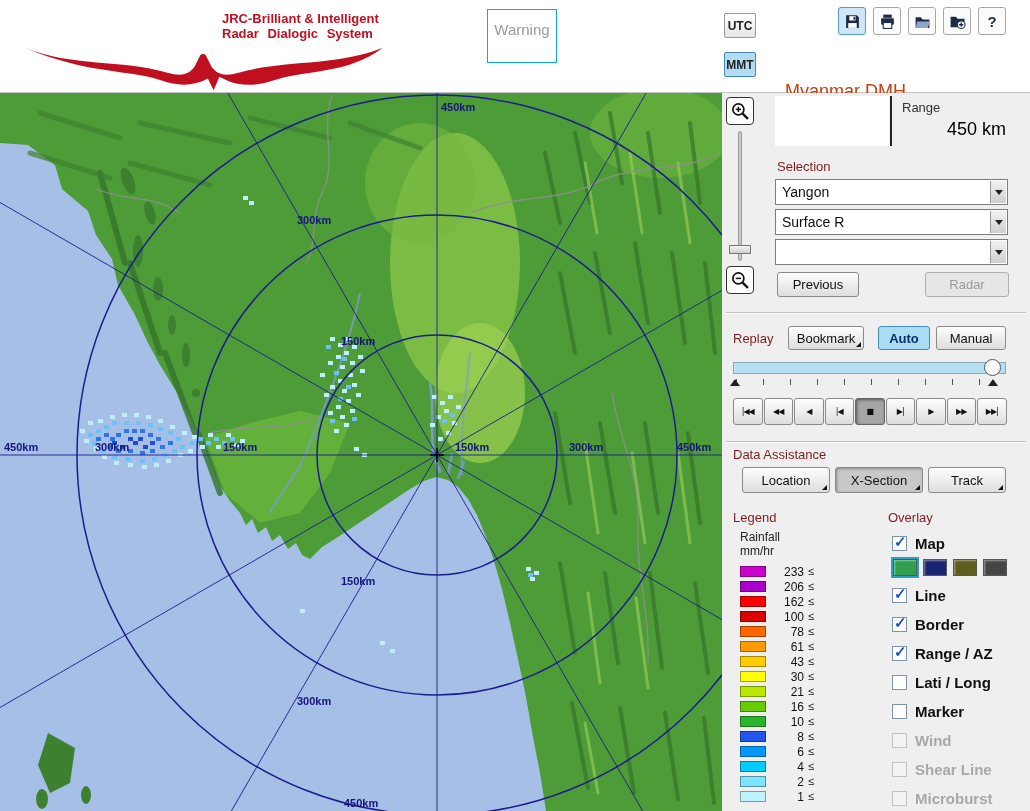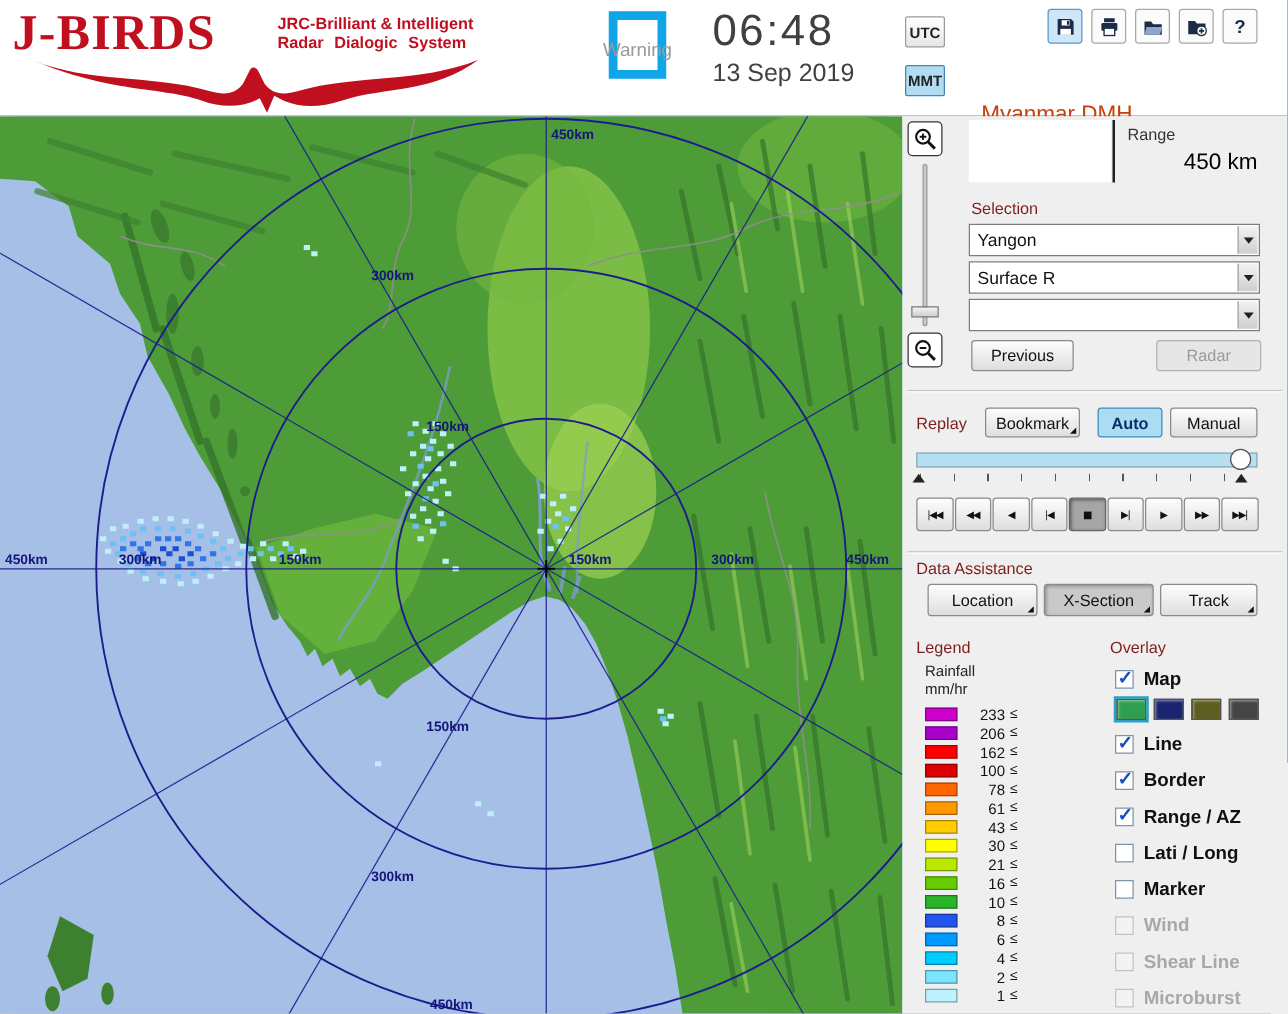--- a/index.html
+++ b/index.html
@@ -8,21 +8,21 @@
   .app { position:relative; width:1030px; height:811px; background:#efefef; overflow:hidden; }
 
   
   header { position:absolute; top:0; left:0; width:1030px; height:93px; background:#ffffff; border-bottom:1px solid #c4c4c4; }
   .logo { position:absolute; left:10px; top:2px; width:420px; height:90px; }
   .logo-title { font-family:"Liberation Serif", serif; font-weight:bold; font-size:40px; color:#c01020; letter-spacing:1px; }
   .logo-tag { position:absolute; left:212px; top:9px; display:flex; flex-direction:column; line-height:15px; }
   .logo-tag span { font-size:13px; font-weight:bold; color:#c01020; }
   .logo-tag span:last-child { word-spacing:5px; }
   .eagle { position:absolute; left:4px; top:42px; }
-  .warning-box { position:absolute; left:487px; top:9px; width:46px; height:54px; background:#fff; border:7px solid #0ea5e9; display:flex; align-items:flex-end; justify-content:center; padding-bottom:7px; }
+  .warning-box { position:absolute; left:487px; top:9px; width:70px; height:54px; background:#fff; border:1px solid #0ea5e9; display:flex; align-items:flex-end; justify-content:center; padding-bottom:24px; }
   .warning-box span { font-size:15px; color:#9a9a9a; }
   .clock { position:absolute; left:570px; top:5px; }
   .clock .time { font-size:35px; color:#404040; letter-spacing:2px; }
   .clock .date { font-size:20px; color:#404040; margin-top:3px; }
   .tz { position:absolute; left:724px; top:13px; display:flex; flex-direction:column; gap:14px; }
   .tz-btn { width:32px; height:25px; font-size:12px; font-weight:bold; color:#222;
             background:linear-gradient(#ffffff,#e6e6e6); border:1px solid #9a9a9a; border-radius:2px; cursor:pointer; }
   .tz-btn.selected { background:#b2dcf2; border:1px solid #3f88b8;text-align:center; }
   .toolbar { position:absolute; left:838px; top:7px; display:flex; gap:7px; }
   .tool-btn { width:28px; height:28px; background:#fbfbfb; border:1px solid #a8a8a8; border-radius:3px;
@@ -107,38 +107,33 @@
   .pal-swatch { width:24px; height:17px; border:1px solid #555; box-shadow:inset 1px 1px 2px rgba(255,255,255,.45); cursor:pointer; }
   .pal-swatch.selected { outline:2px solid #2aa0c8; }
 </style>
 </head>
 <body>
 
 <div class="app">
 
   <header>
     <div class="logo">
-      <span class="logo-title">J-BIRDS</span>
       <span class="logo-tag">
         <span>JRC-Brilliant &amp; Intelligent</span>
         <span>Radar Dialogic System</span>
       </span>
       <svg class="eagle" width="380" height="50" viewBox="0 0 380 52">
         <path fill="#c01020" d="M4,4 C52,24 104,16 152,30 C166,34 174,32 180,24 L186,12 C188,10 190,10 192,12 L198,24 C204,32 212,34 226,30 C274,16 326,24 376,4 C338,32 300,26 262,38 C244,44 228,44 214,38 L206,34 L200,48 L194,36 C180,44 162,44 146,38 C110,26 70,32 4,4 Z"></path>
       </svg>
     </div>
 
     <div class="warning-box">
       <span>Warning</span>
     </div>
 
-    <div class="clock">
-      <div class="time">06:48</div>
-      <div class="date">13 Sep 2019</div>
-    </div>
 
     <div class="tz">
       <button class="tz-btn">UTC</button>
       <button class="tz-btn selected">MMT</button>
     </div>
 
     <div class="toolbar">
       <button class="tool-btn selected">
         <svg width="17" height="17" viewBox="0 0 16 16">
           <path d="M2 2 h10 l2 2 v10 H2 z" fill="#1c2c48"></path>

